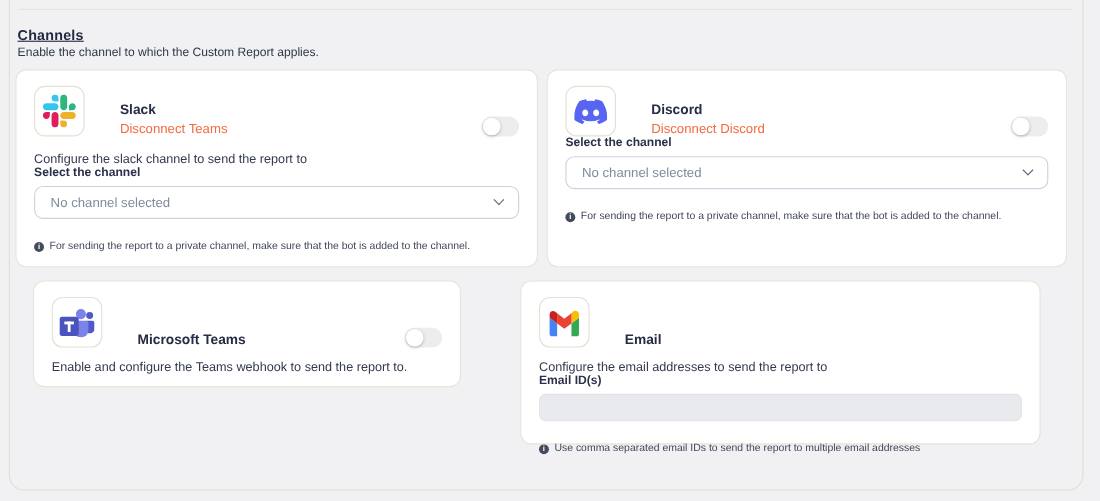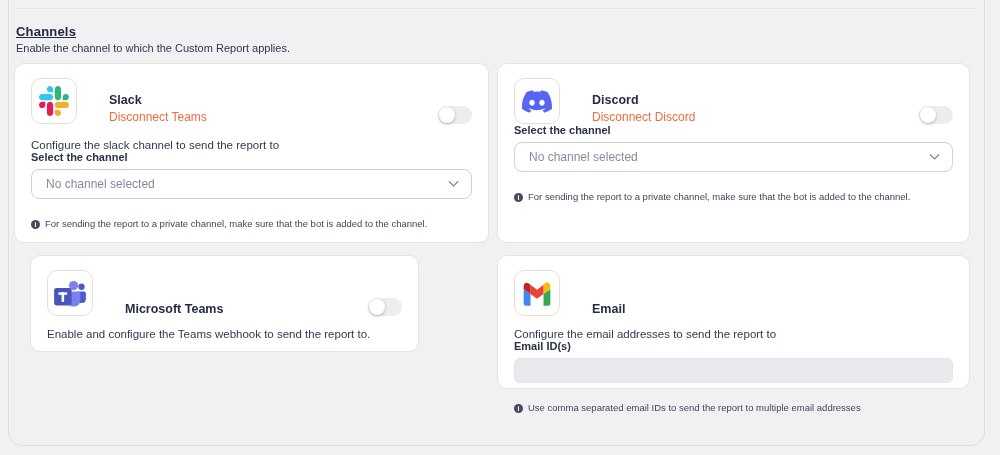--- a/index.html
+++ b/index.html
@@ -67,21 +67,21 @@
   }
   .email-input {
     margin-top:6px; width:100%; height:25px; border:1px solid #e3e4e8;
     border-radius:6px; background:#e9eaed; padding:0 10px; font-size:12px;
     color:#333a4f; font-family:"Liberation Sans", sans-serif;
   }
   
   .card.slack   { left:14px;  top:63px;  width:475px; height:180px; }
   .card.discord { left:497px; top:63px;  width:473px; height:180px; }
   .card.teams   { left:30px;  top:255px; width:389px; height:97px;  }
-  .card.email   { left:497px; top:255px; width:473px; height:134px; }
+  .card.email   { left:473px; top:255px; width:473px; height:149px; }
 </style>
 </head>
 <body>
 
 <div class="panel"></div>
 <div class="top-rule"></div>
 
 <div class="section-title">Channels</div>
 <div class="section-subtitle">Enable the channel to which the Custom Report applies.</div>
 

